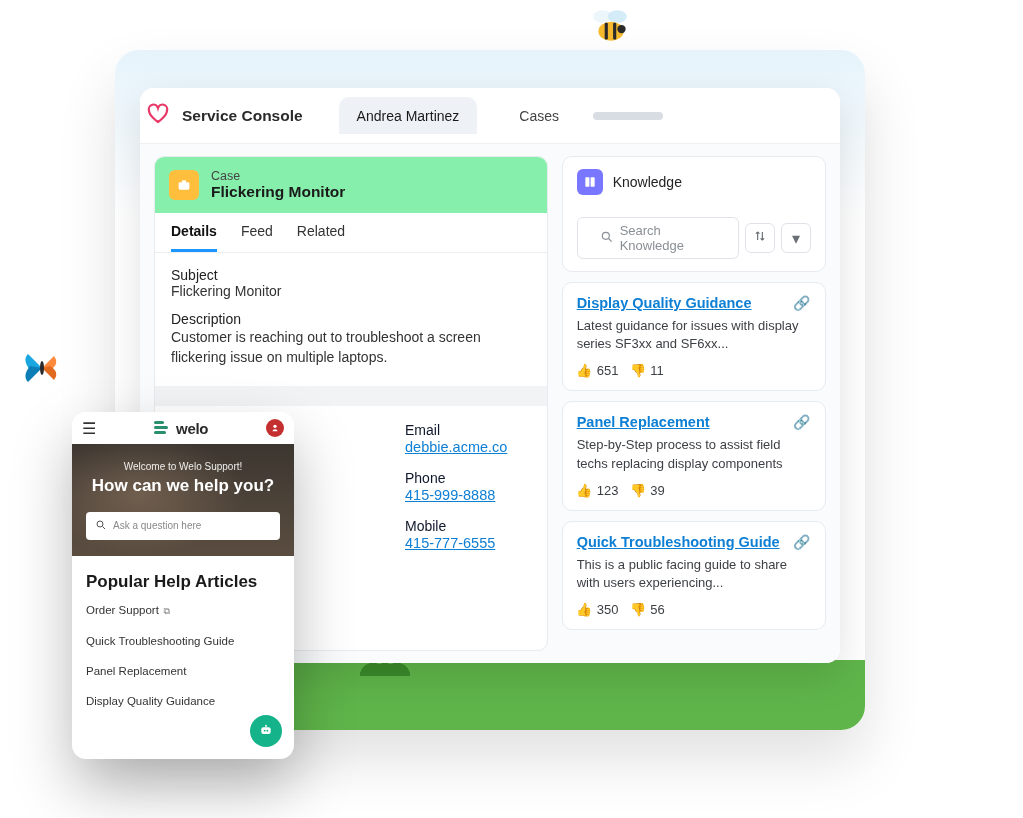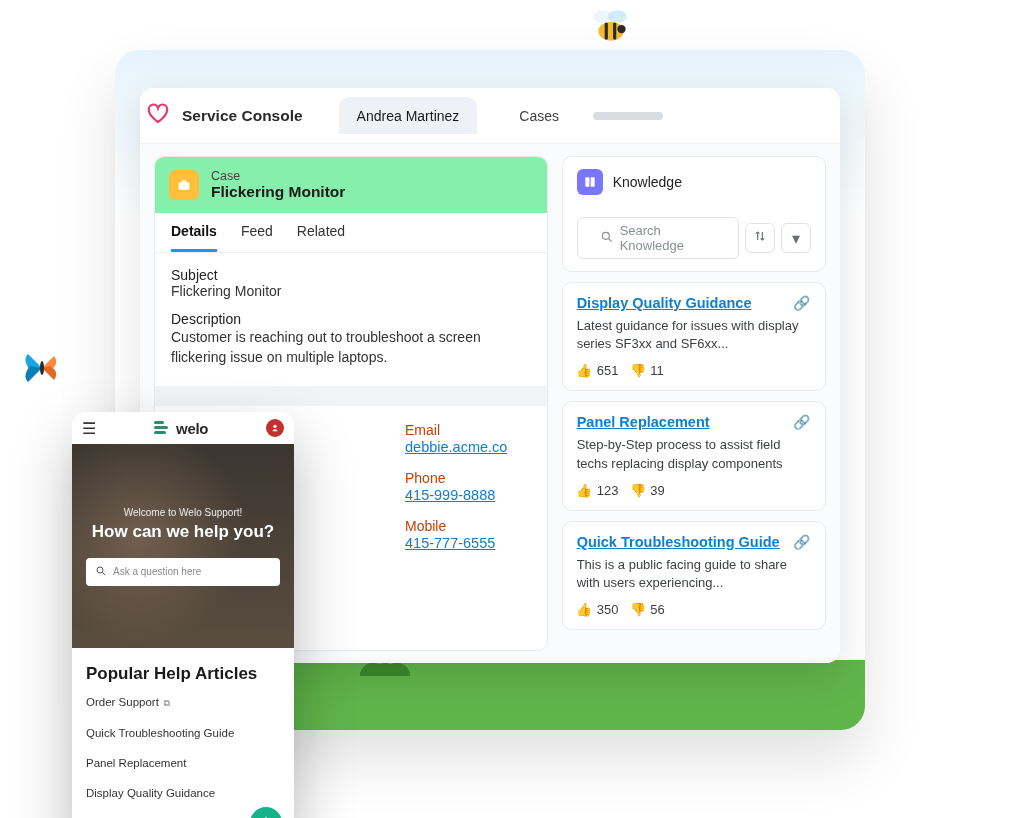--- a/index.html
+++ b/index.html
@@ -171,21 +171,21 @@
     padding: 16px 18px 20px 250px;
     display:flex;flex-direction:column;gap:14px;
   }
   .contact-heading { font-weight:700; font-size:14.5px; color:#222; }
   .owner-line { display:flex; align-items:center; gap:6px; margin-top:4px;}
   .avatar {
     width:18px;height:18px;border-radius:50%;
     background:#e8c9a8;display:inline-block;
     box-shadow: inset 0 -4px 0 #b07a4a;
   }
-  .mini-label { font-size:14px; color:#c2410c; font-weight: 400;}
+  .mini-label { font-size:14px; color:#0f172a; font-weight: 400;}
   a.link { color:#0d7fd4; text-decoration:underline; font-size:14.5px; cursor:pointer; }
 
   
   .right-pane {
     flex: 1.08;
     display:flex;flex-direction:column;gap:10px;
   }
   .knowledge-card{
     background:#fff;border:1px solid #e7ebef;border-radius:10px;
     padding:12px 14px;
@@ -247,21 +247,21 @@
   .welo-logo span:nth-child(1){top:1px;width:60%;}
   .welo-logo span:nth-child(2){top:6px;width:90%;}
   .welo-logo span:nth-child(3){top:11px;width:75%;}
   .welo-name{font-weight:700;font-size:15px;color:#2a2a2a;letter-spacing:-0.3px;}
   .bell{
     width:18px;height:18px;border-radius:50%;background:#c42f2f;color:#fff;
     display:flex;align-items:center;justify-content:center;font-size:10px;
   }
 
   .hero{
-    position:relative;height:204px;
+    position:relative;height:112px;
     background:linear-gradient(180deg,#3c3630 0%,#5a4d40 100%);
     display:flex;flex-direction:column;align-items:center;justify-content:center;
     color:#fff;text-align:center;padding:0 14px;
   }
   .hero::before{
     content:"";position:absolute;inset:0;
     background:radial-gradient(ellipse 80% 90% at 30% 45%,rgba(185,150,120,0.35),transparent 60%);
   }
   .hero .eyebrow{font-size:10px;opacity:.9;margin-bottom:4px;position:relative;}
   .hero h2{font-size:17px;font-weight:600;margin-bottom:16px;position:relative;}

